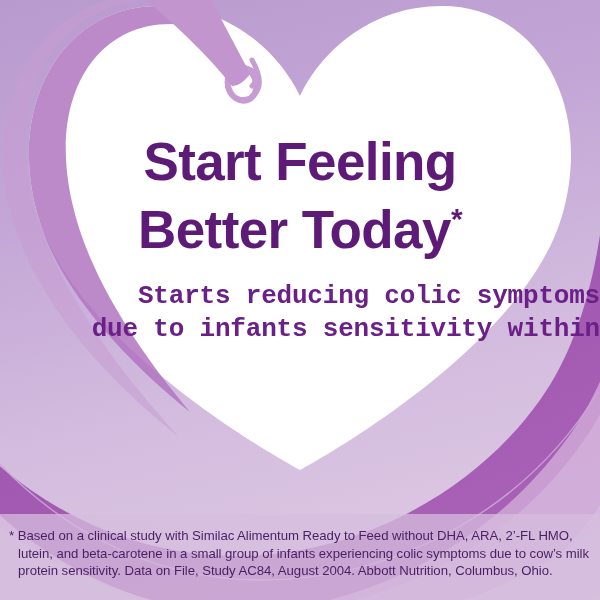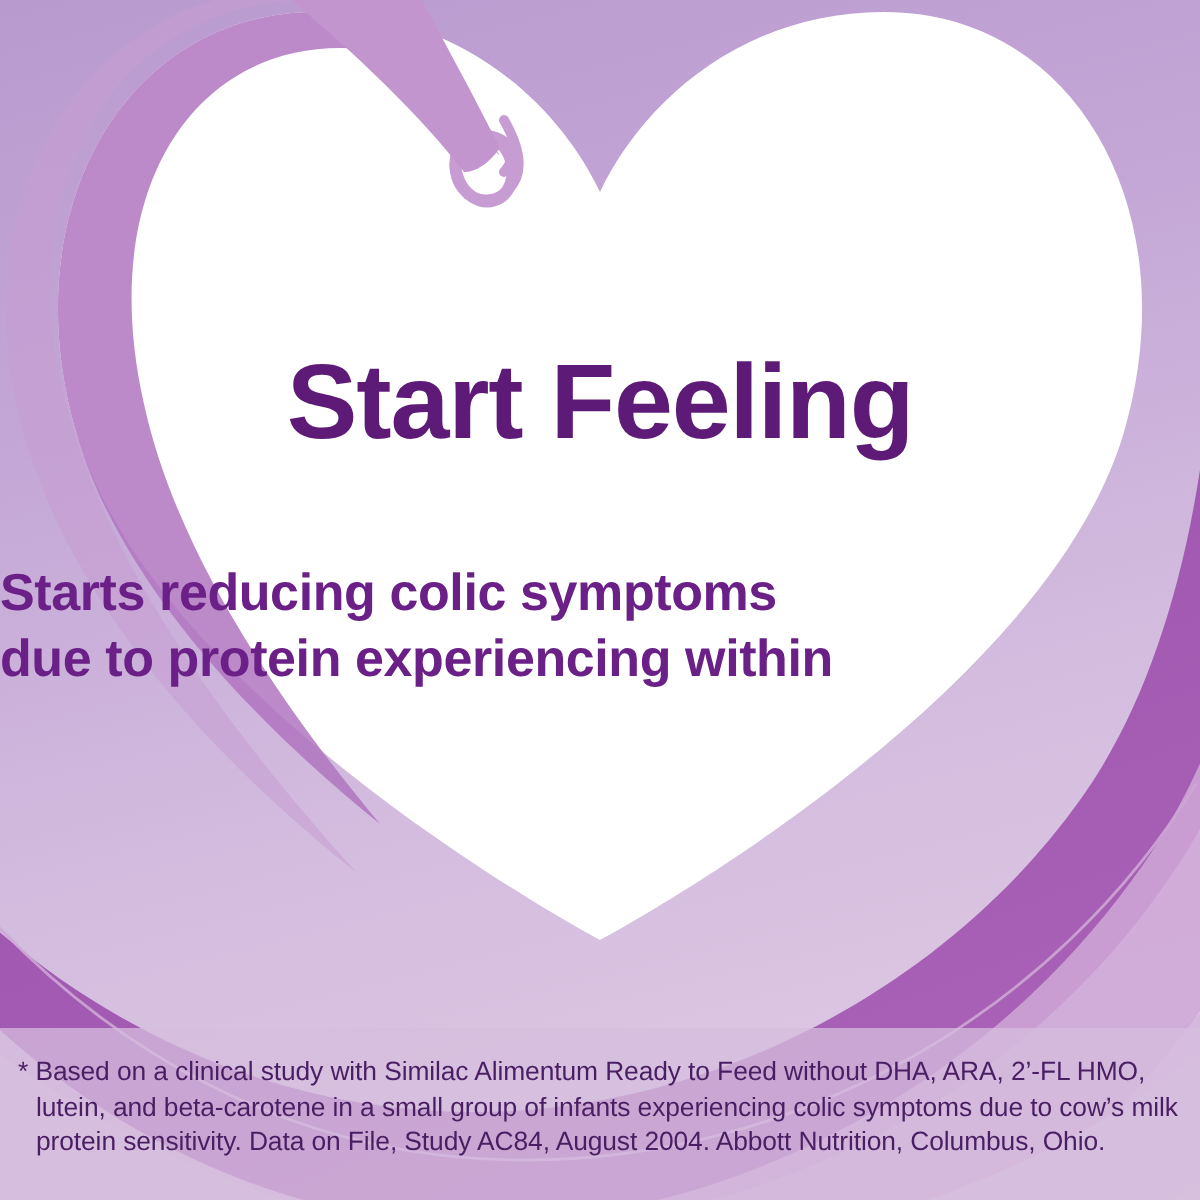--- a/index.html
+++ b/index.html
@@ -41,41 +41,41 @@
     left: 0;
     top: 128px;
     width: 600px;
     text-align: center;
     color: #5E1A77;
     font-weight: 700;
     font-size: 53px;
     line-height: 68px;
     letter-spacing: -0.6px;
     white-space: nowrap;
-    margin-top: 40px;
   }
   .headline .line { display: block; }
   .headline .ast {
     font-size: 30px;
     vertical-align: super;
     line-height: 0;
   }
 
   .subhead {
     position: absolute;
     left: 0;
     top: 280px;
     width: 600px;
-    text-align: left;
+    text-align: right;
     color: #6A2086;
     font-weight: 700;
     font-size: 26px;
     line-height: 33px;
     letter-spacing: -0.2px;
     white-space: nowrap;
+    font-family: Liberation Mono, monospace;
   }
   .subhead .line { display: block; }
 
   .footnote {
     position: absolute;
     left: 9px;
     top: 527px;
     width: 584px;
     color: #4A1E63;
     font-size: 13.2px;
@@ -201,23 +201,24 @@
                L -10 610 Z" fill="#D8C2DF" opacity="0.95"></path>
 
       <rect x="0" y="514" width="600" height="86" fill="#D6BEDD" opacity="0.75"></rect>
     </g>
   </svg>
 
   <div class="content">
 
     <div class="headline">
       <span class="line">Start Feeling</span>
+      <span class="line"><span>Better Today</span><span class="ast">*</span></span>
     </div>
 
     <div class="subhead">
       <span class="line">Starts reducing colic symptoms</span>
-      <span class="line">due to protein experiencing within</span>
+      <span class="line">due to infants sensitivity within</span>
     </div>
 
     <div class="footnote">* Based on a clinical study with Similac Alimentum Ready to Feed without DHA, ARA, 2’-FL HMO, lutein, and beta-carotene in a small group of infants experiencing colic symptoms due to cow’s milk protein sensitivity. Data on File, Study AC84, August 2004. Abbott Nutrition, Columbus, Ohio.</div>
 
   </div>
 </div>
 
 </body></html>

